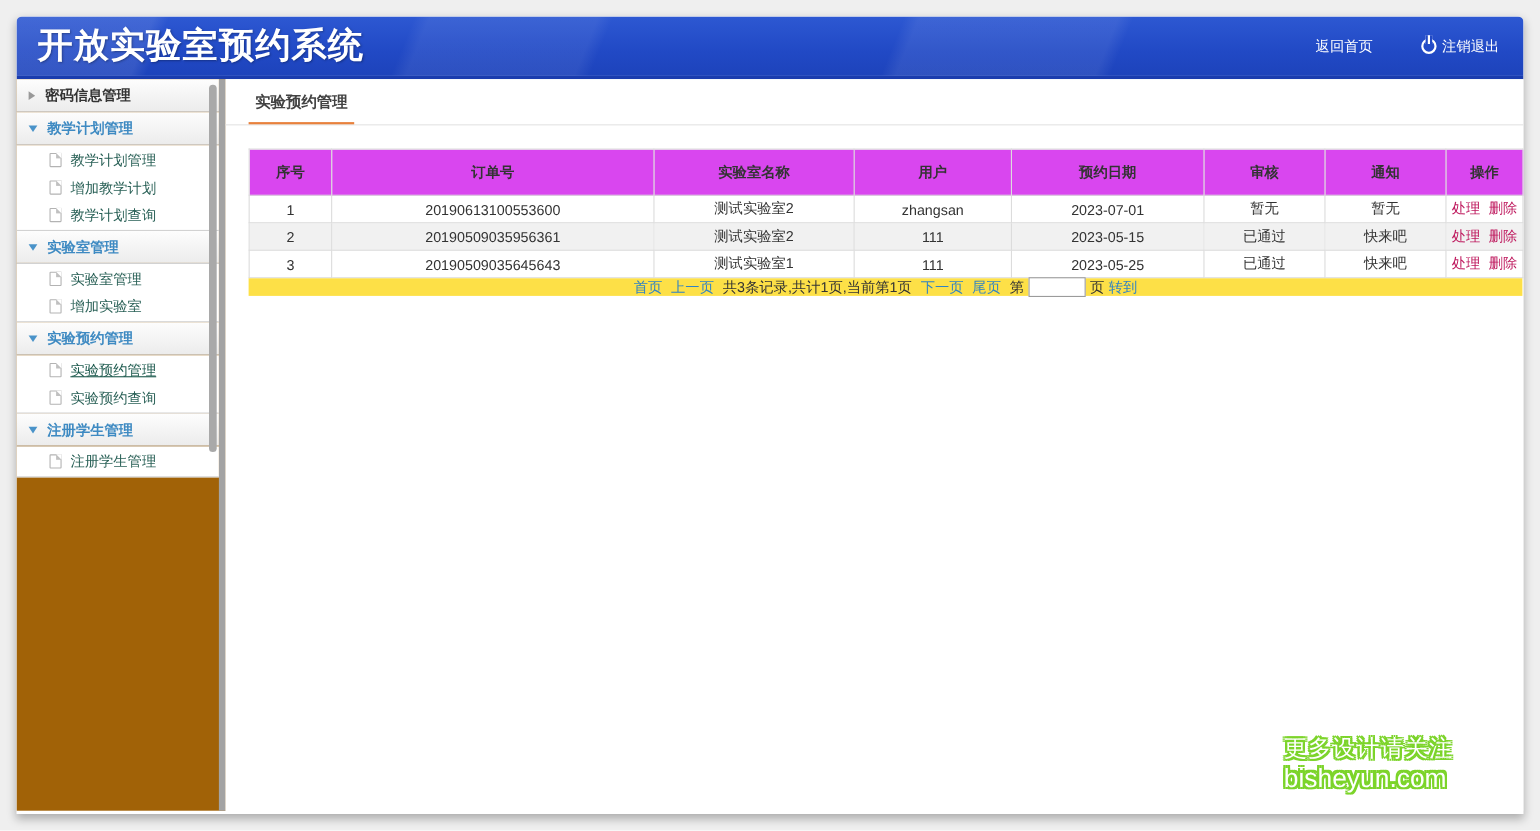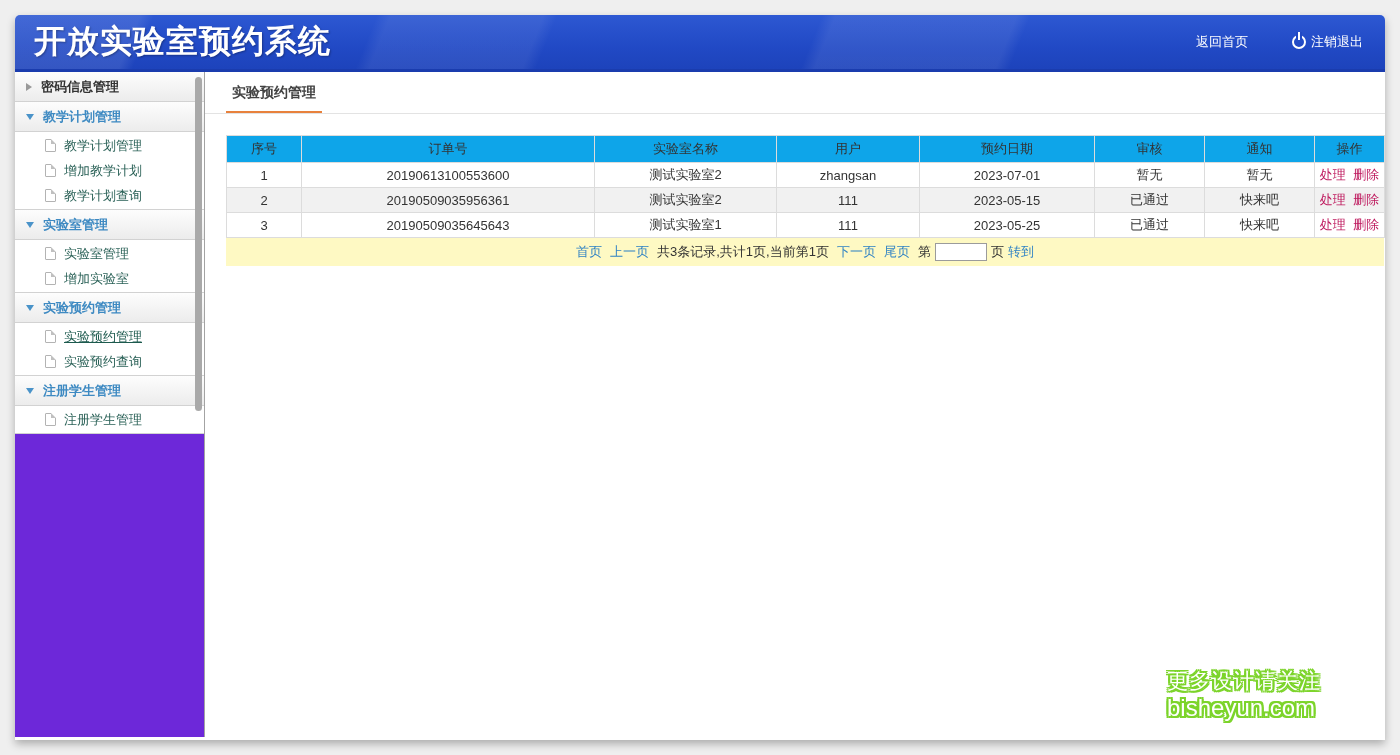--- a/index.html
+++ b/index.html
@@ -46,21 +46,21 @@
     display:inline-block; position:relative;
   }
   .power-icon::after {
     content:''; position:absolute; left:50%; top:-5px; transform:translateX(-50%);
     width:2px; height:8px; background:#fff;
     border-left:2px solid #2149c5; border-right:2px solid #2149c5;
   }
   
   .app-body { display:flex; height:665px; }
   .sidebar {
-    width:190px; background:#6d28d9; border-right:1px solid #a3a3a3;
+    width:190px; background:#a16207; border-right:6px solid #a3a3a3;
     position:relative; flex-shrink:0;
   }
   .main { flex:1; position:relative; background:#fff; }
 
   
   .menu-group-header {
     height:30px; line-height:29px;
     background:linear-gradient(180deg,#fdfdfd,#ececec);
     border-bottom:1px solid #d2d2d2;
     padding-left:11px;
@@ -114,33 +114,33 @@
     font-size:14px; font-weight:bold; color:#424242;
     border-bottom:2px solid #e8813c; margin-bottom:-1px;
   }
   .table-area { margin:21px 0 0 21px; width:1158px; }
   table.data-table {
     width:1158px; border-collapse:collapse; table-layout:fixed;
     font-size:13px; color:#333;
     border:1px solid #dcdcdc;
   }
   table.data-table th {
-    height:27px; background:#0ea5e9; font-weight:normal;
+    height:42px; background:#d946ef; font-weight:bold;
     border:1px solid #dcdcdc; text-align:center;
   }
   table.data-table td {
     height:25px; border:1px solid #dcdcdc; text-align:center;
     background:#fff; overflow:hidden; white-space:nowrap;
   }
   table.data-table tr.zebra td { background:#f1f1f1; }
   .op-link { color:#be185d; text-decoration:none; cursor:pointer;margin-top:34px; }
   .op-link + .op-link { margin-left:4px; }
 
   .pagination {
-    width:1158px; height:28px; background:#fef9c3;
+    width:1158px; height:16px; background:#fde047;
     display:flex; align-items:center; justify-content:center;
     gap:8px; font-size:13px; color:#333;
   }
   .page-link { color:#3183c4; text-decoration:none; cursor:pointer; }
   .goto-group { display:flex; align-items:center; gap:4px; }
   .page-input {
     width:52px; height:18px; border:1px solid #9b9b9b; background:#fff;
     font-size:12px; padding:0 3px; font-family:inherit;
   }
 

